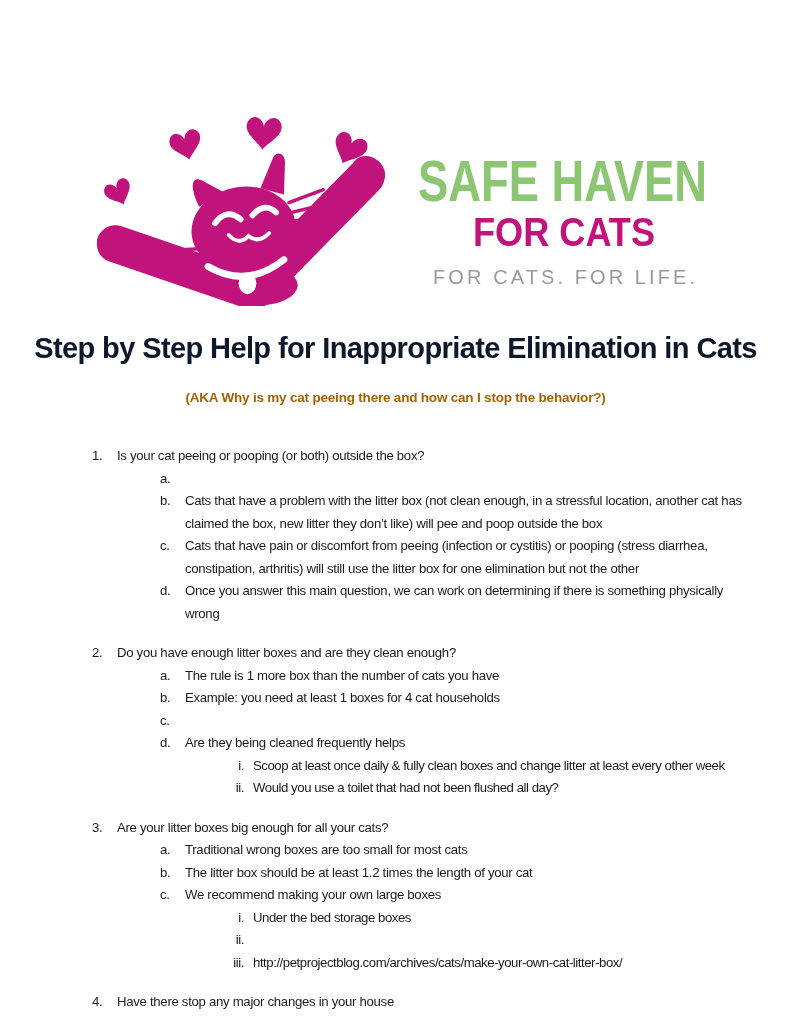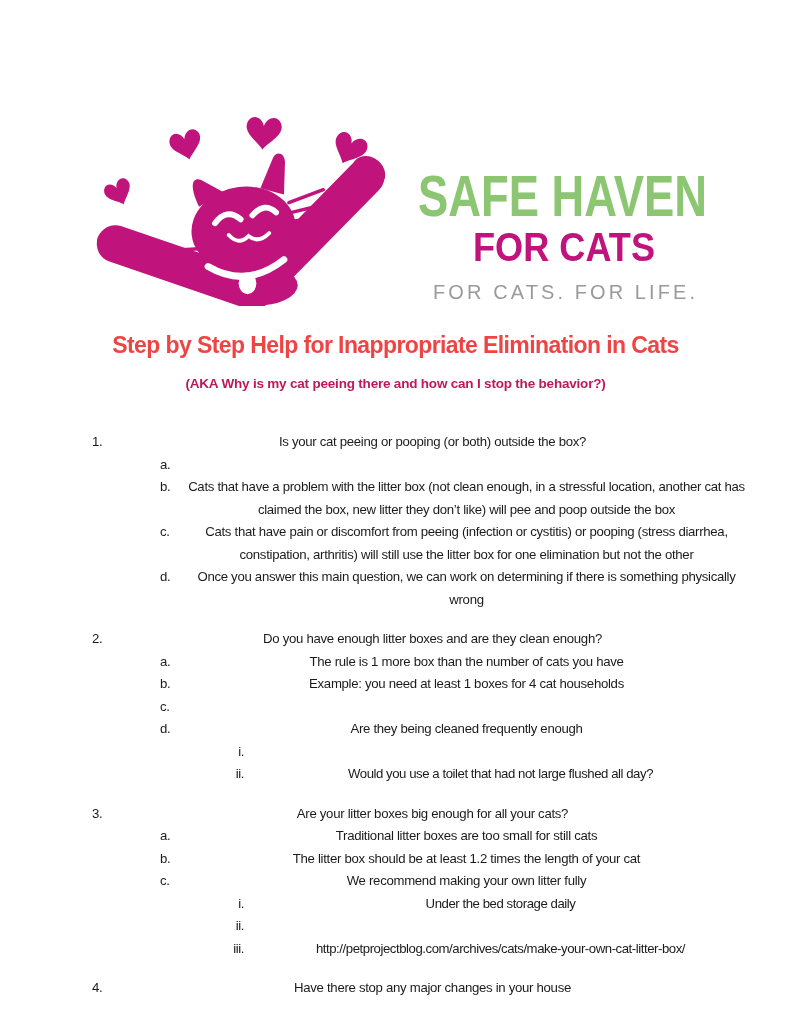--- a/index.html
+++ b/index.html
@@ -4,45 +4,45 @@
 <style>
   html, body { margin:0; padding:0; }
   body {
     width:791px; height:1024px; background:#ffffff;
     font-family:"Liberation Sans", sans-serif; color:#1a1a1a;
     position:relative; overflow:hidden;
   }
   .page { position:absolute; inset:0; background:#ffffff; }
 
   
-  .logo-row { display:flex; align-items:flex-end; margin:104px 0 0 84px; }
+  .logo-row { display:flex; align-items:flex-start; margin:104px 0 0 84px; }
   .logo-art svg { display:block; }
   .logo-text { margin:50px 0 0 8px; }
   .logo-text svg { display:block; }
 
   
   .title {
-    text-align:center; font-size:23px; font-weight:bold;
-    letter-spacing:-0.6px; margin-top:26px; color:#ef4444;
+    text-align:center; font-size:29px; font-weight:bold;
+    letter-spacing:-0.6px; margin-top:26px; color:#0f172a;
   }
   .subtitle {
     text-align:center; font-size:13.5px; font-weight:bold;
-    letter-spacing:-0.2px; margin-top:17px; color:#be185d;
+    letter-spacing:-0.2px; margin-top:25px; color:#a16207;
   }
 
   
   .content {
     margin:40px 0 0 92px; width:656px;
     font-size:13.2px; letter-spacing:-0.3px; line-height:22.5px;
     color:#1b1b1b;
   }
   .sec + .sec { margin-top:17px; }
   .row { display:flex; align-items:flex-start; }
   .marker { flex:0 0 auto; }
-  .text { flex:1 1 auto;text-align:center; }
+  .text { flex:1 1 auto; }
   .lvl1 .marker { width:25px; }
   .lvl2 { padding-left:68px; }
   .lvl2 .marker { width:25px; }
   .lvl3 { padding-left:118px; letter-spacing:-0.45px; }
   .lvl3 .marker { width:34px; text-align:right; margin-right:9px; }
 </style>
 </head>
 <body>
 
 <div class="page">
@@ -136,51 +136,52 @@
       </div>
       <div class="row lvl2">
         <span class="marker">b.</span>
         <span class="text">Example: you need at least 1 boxes for 4 cat households</span>
       </div>
       <div class="row lvl2">
         <span class="marker">c.</span>
       </div>
       <div class="row lvl2">
         <span class="marker">d.</span>
-        <span class="text">Are they being cleaned frequently enough</span>
+        <span class="text">Are they being cleaned frequently helps</span>
       </div>
       <div class="row lvl3">
         <span class="marker">i.</span>
+        <span class="text">Scoop at least once daily &amp; fully clean boxes and change litter at least every other week</span>
       </div>
       <div class="row lvl3">
         <span class="marker">ii.</span>
-        <span class="text">Would you use a toilet that had not large flushed all day?</span>
+        <span class="text">Would you use a toilet that had not been flushed all day?</span>
       </div>
     </div>
 
     <div class="sec">
       <div class="row lvl1">
         <span class="marker">3.</span>
         <span class="text">Are your litter boxes big enough for all your cats?</span>
       </div>
       <div class="row lvl2">
         <span class="marker">a.</span>
-        <span class="text">Traditional litter boxes are too small for still cats</span>
+        <span class="text">Traditional wrong boxes are too small for most cats</span>
       </div>
       <div class="row lvl2">
         <span class="marker">b.</span>
         <span class="text">The litter box should be at least 1.2 times the length of your cat</span>
       </div>
       <div class="row lvl2">
         <span class="marker">c.</span>
-        <span class="text">We recommend making your own litter fully</span>
+        <span class="text">We recommend making your own large boxes</span>
       </div>
       <div class="row lvl3">
         <span class="marker">i.</span>
-        <span class="text">Under the bed storage daily</span>
+        <span class="text">Under the bed storage boxes</span>
       </div>
       <div class="row lvl3">
         <span class="marker">ii.</span>
       </div>
       <div class="row lvl3">
         <span class="marker">iii.</span>
         <span class="text">http://petprojectblog.com/archives/cats/make-your-own-cat-litter-box/</span>
       </div>
     </div>
 

